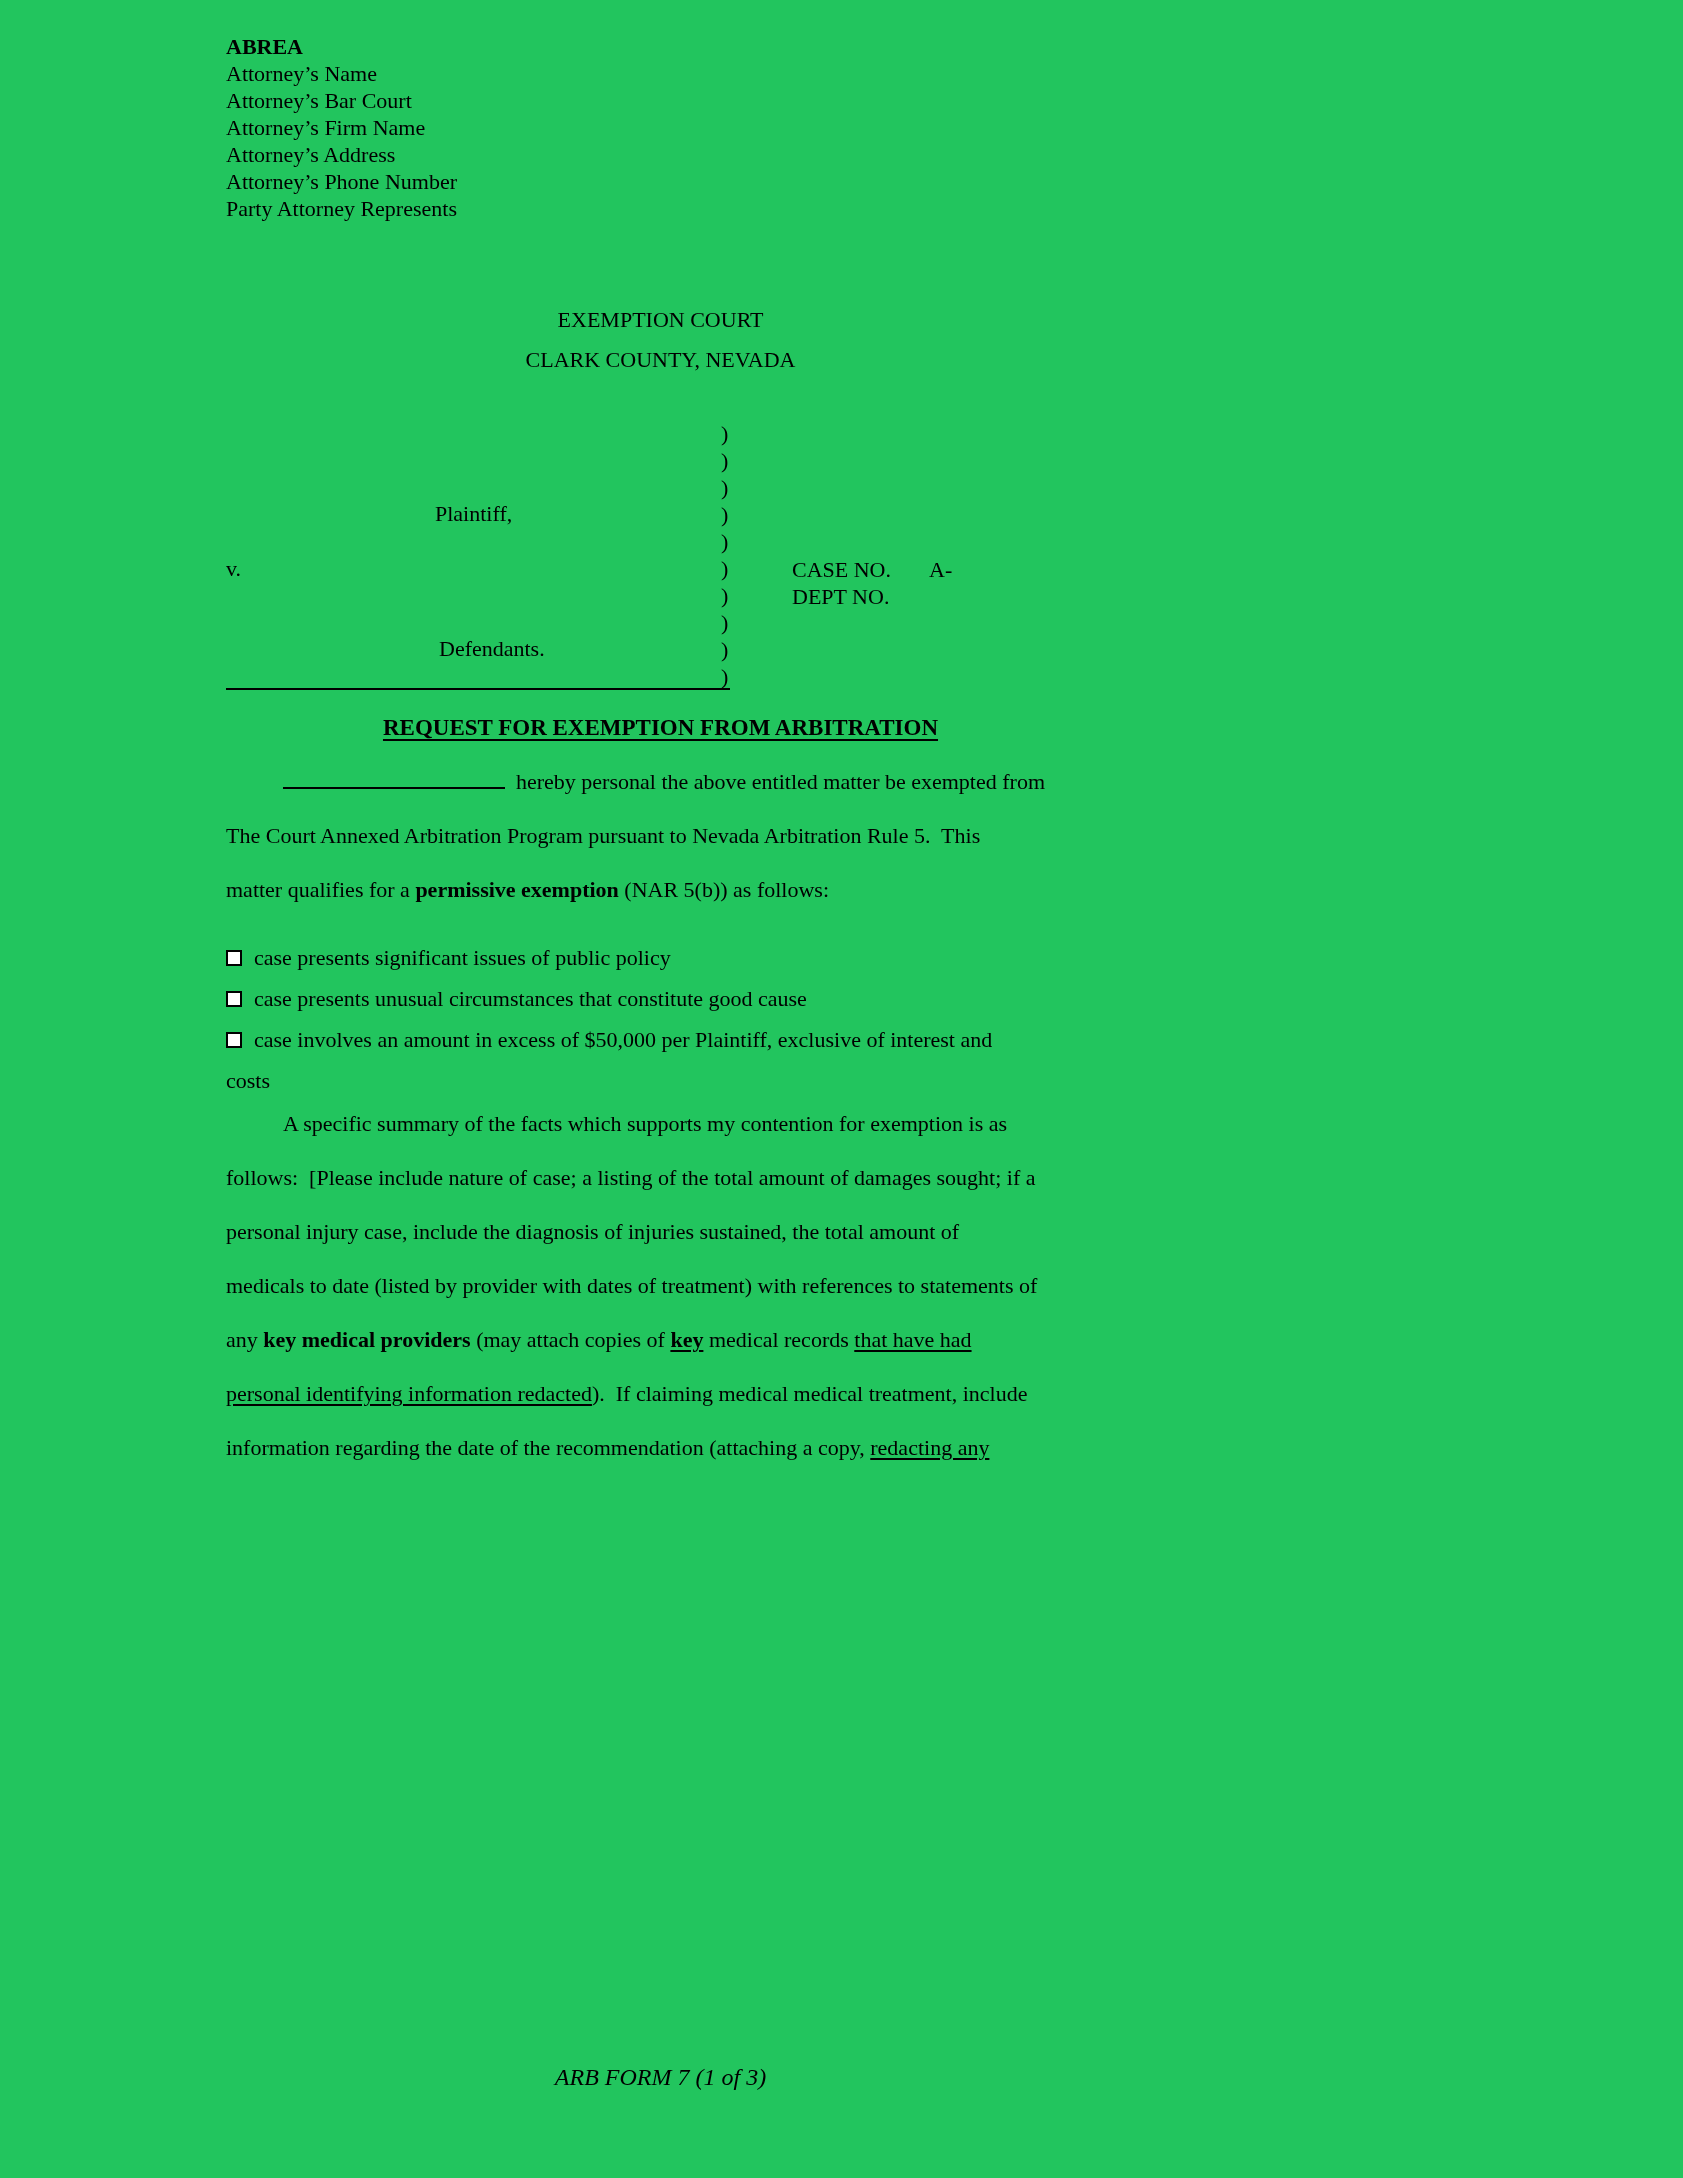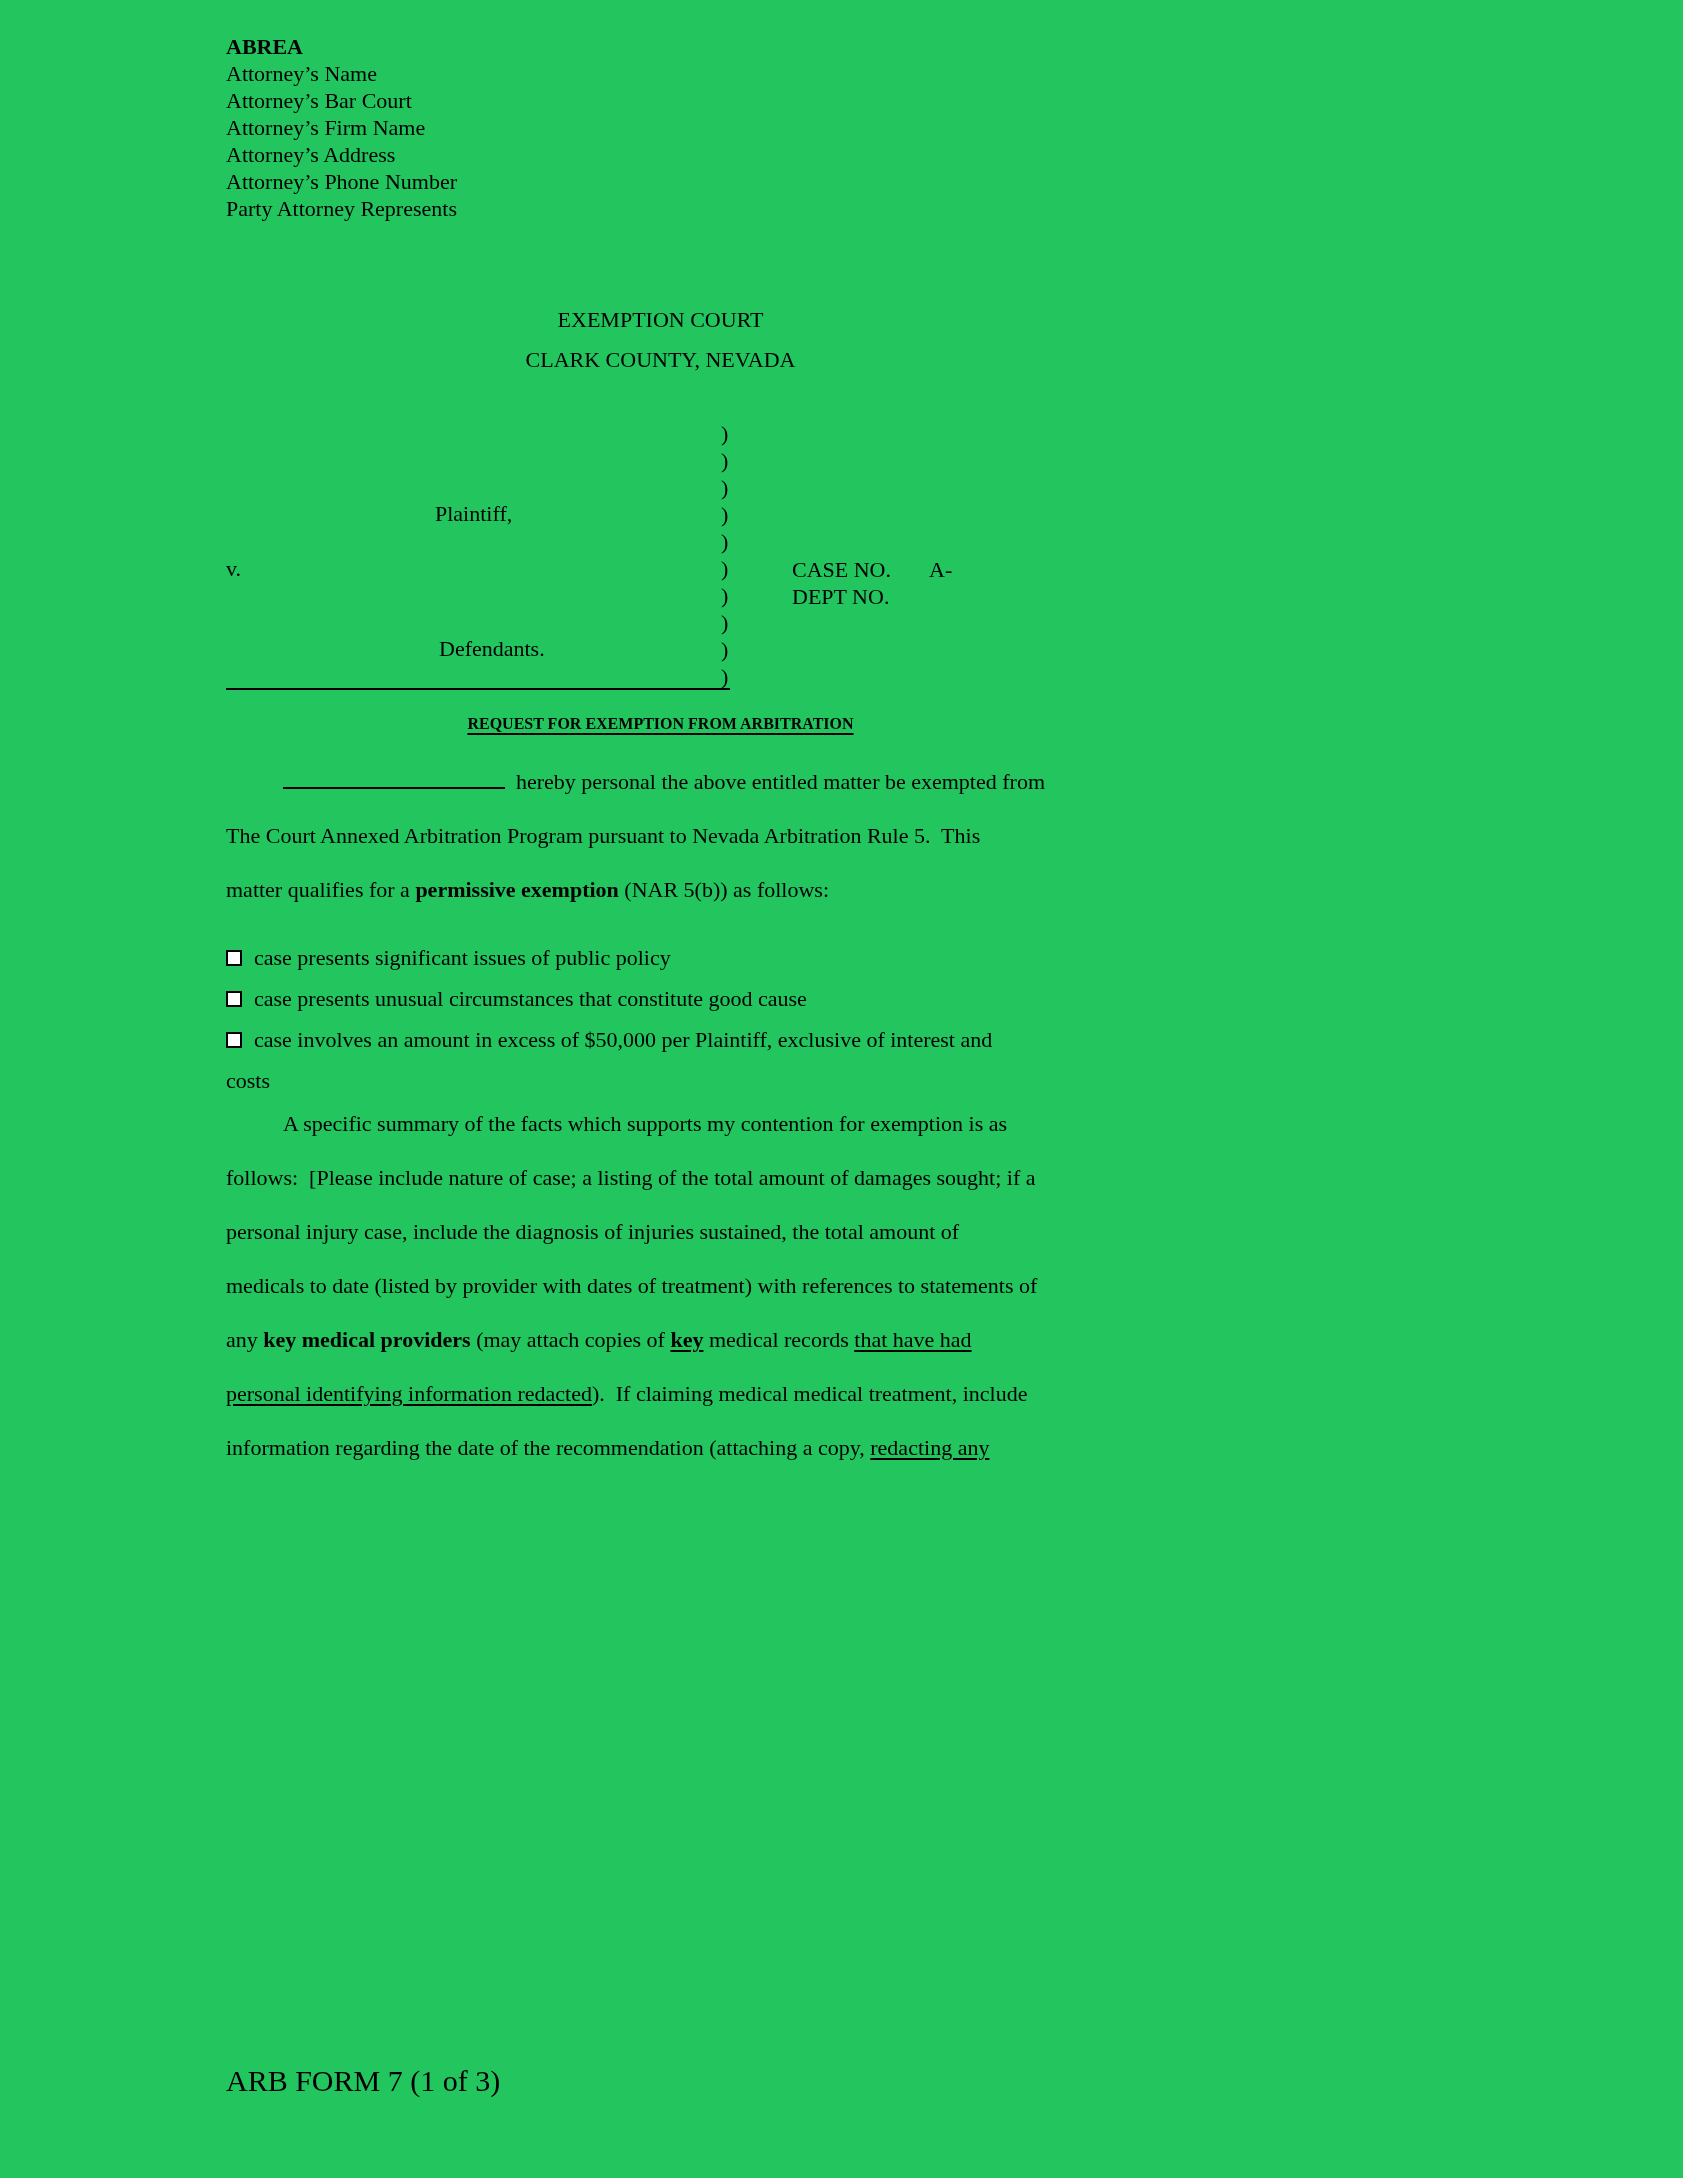--- a/index.html
+++ b/index.html
@@ -32,21 +32,21 @@
   .plaintiff   { position: absolute; left: 209px; top: 81px; }
   .versus      { position: absolute; left: 0;     top: 136px; }
   .defendants  { position: absolute; left: 213px; top: 216px; }
   .case-info   { position: absolute; left: 566px; top: 136px; line-height: 27px; }
   .case-gap { display: inline-block; width: 38px; }
   .caption-underline { position: absolute; left: 0; bottom: 0; width: 504px; border-bottom: 2px solid #000; }
 
   
   .doc-title {
     position: absolute; left: 226px; top: 715px; width: 869px;
-    text-align: center; font-weight: bold; font-size: 16px;
+    text-align: center; font-weight: bold; font-size: 23px;
     text-decoration: underline; text-decoration-thickness: 2px; text-underline-offset: 4px;
   }
 
   
   .para { position: absolute; left: 226px; width: 911px; line-height: 54px; }
   .para1 { top: 755px; }
   .para2 { top: 1097px; }
   .rich-line { white-space: pre; }
   .rich-line.indent { text-indent: 57px; }
   .b { font-weight: bold; }
@@ -60,21 +60,21 @@
   .checklist { position: absolute; left: 226px; top: 937px; width: 911px; line-height: 41px; }
   .checkbox {
     display: inline-block; width: 16px; height: 16px;
     border: 2px solid #000; margin-right: 12px; vertical-align: -1px;
     background: #fff;
   }
 
   
   .footer {
     position: absolute; left: 226px; top: 2064px; width: 869px;
-    text-align: left; font-size: 30px;
+    text-align: center; font-size: 24px; font-style: italic;
   }
 </style>
 </head>
 <body>
 
 <div class="page">
 
   <div class="attorney">
       <div>ABREA</div>
       <div>Attorney’s Name</div>

